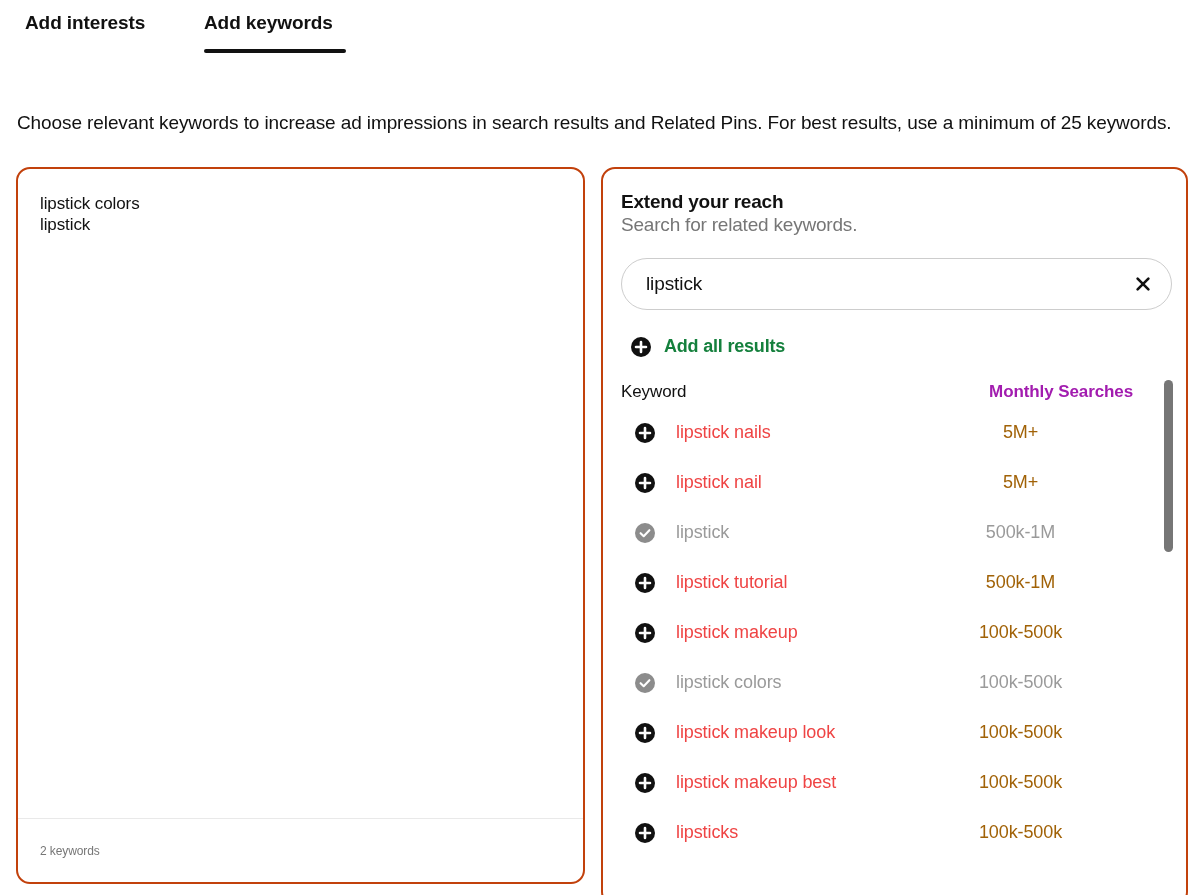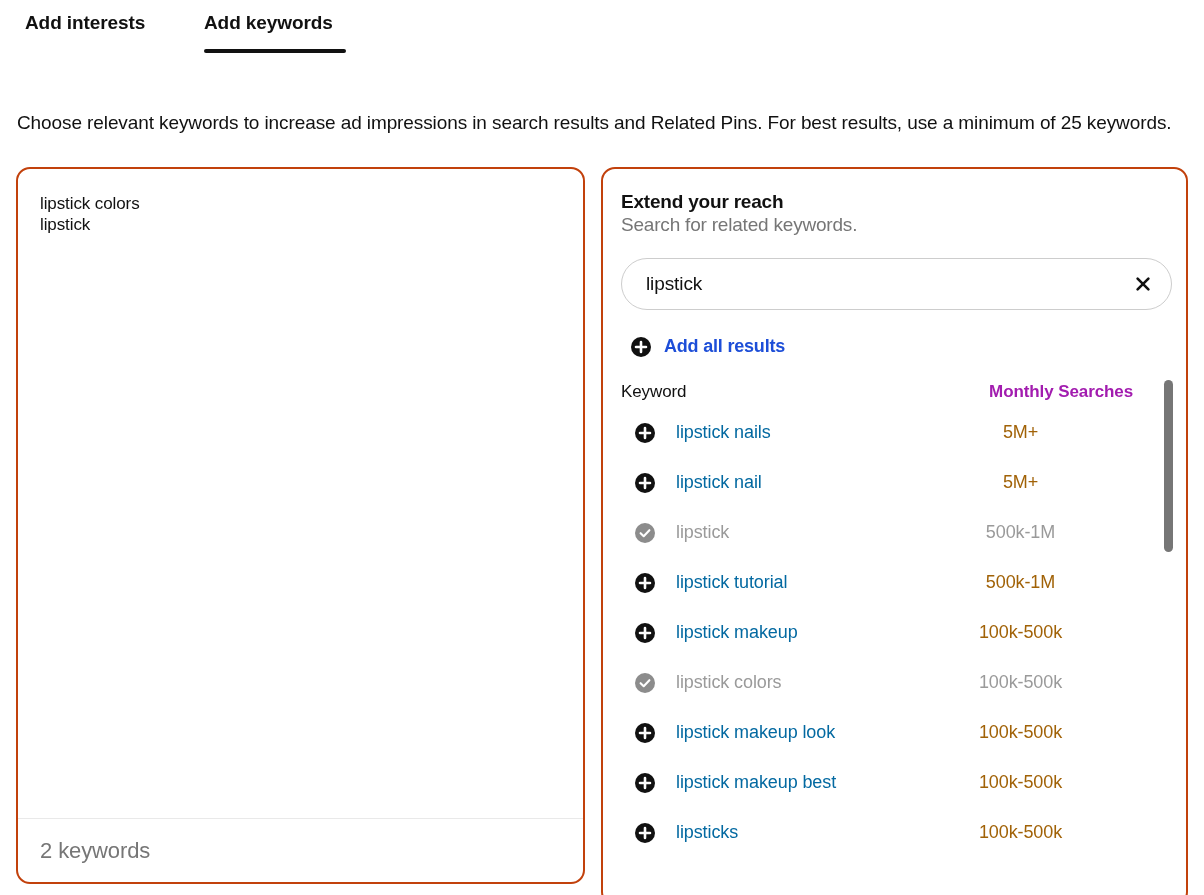--- a/index.html
+++ b/index.html
@@ -97,21 +97,21 @@
     left: 0;
     right: 0;
     bottom: 0;
     height: 64px;
     border-top: 1px solid #e9e9e9;
     display: flex;
     align-items: center;
     padding-left: 22px;
   }
   #keyword-count {
-    font-size: 22px;
+    font-size: 12px;
     color: #767676;
     letter-spacing: -0.1px;
   }
 
   
   #reach-title {
     position: absolute;
     left: 18px;
     top: 22px;
     font-size: 19px;
@@ -173,21 +173,21 @@
     left: 28px;
     top: 167px;
     display: flex;
     align-items: center;
     gap: 13px;
     cursor: pointer;
   }
   #add-all-label {
     font-size: 18px;
     font-weight: bold;
-    color: #1d4ed8;
+    color: #15803d;
     letter-spacing: -0.2px;
   }
 
   
   #results-header {
     position: absolute;
     left: 18px;
     top: 213px;
     width: 551px;
     height: 24px;
@@ -234,21 +234,21 @@
     left: 14px;
     top: 15px;
     width: 20px;
     height: 20px;
   }
   .row-label {
     position: absolute;
     left: 55px;
     top: 14px;
     font-size: 18px;
-    color: #0369a1;
+    color: #ef4444;
     letter-spacing: -0.1px;
   }
   .result-row.disabled .row-label { color: #9a9a9a; }
   .row-value {
     position: absolute;
     left: 287px;
     top: 14px;
     width: 225px;
     text-align: center;
     font-size: 18px;

